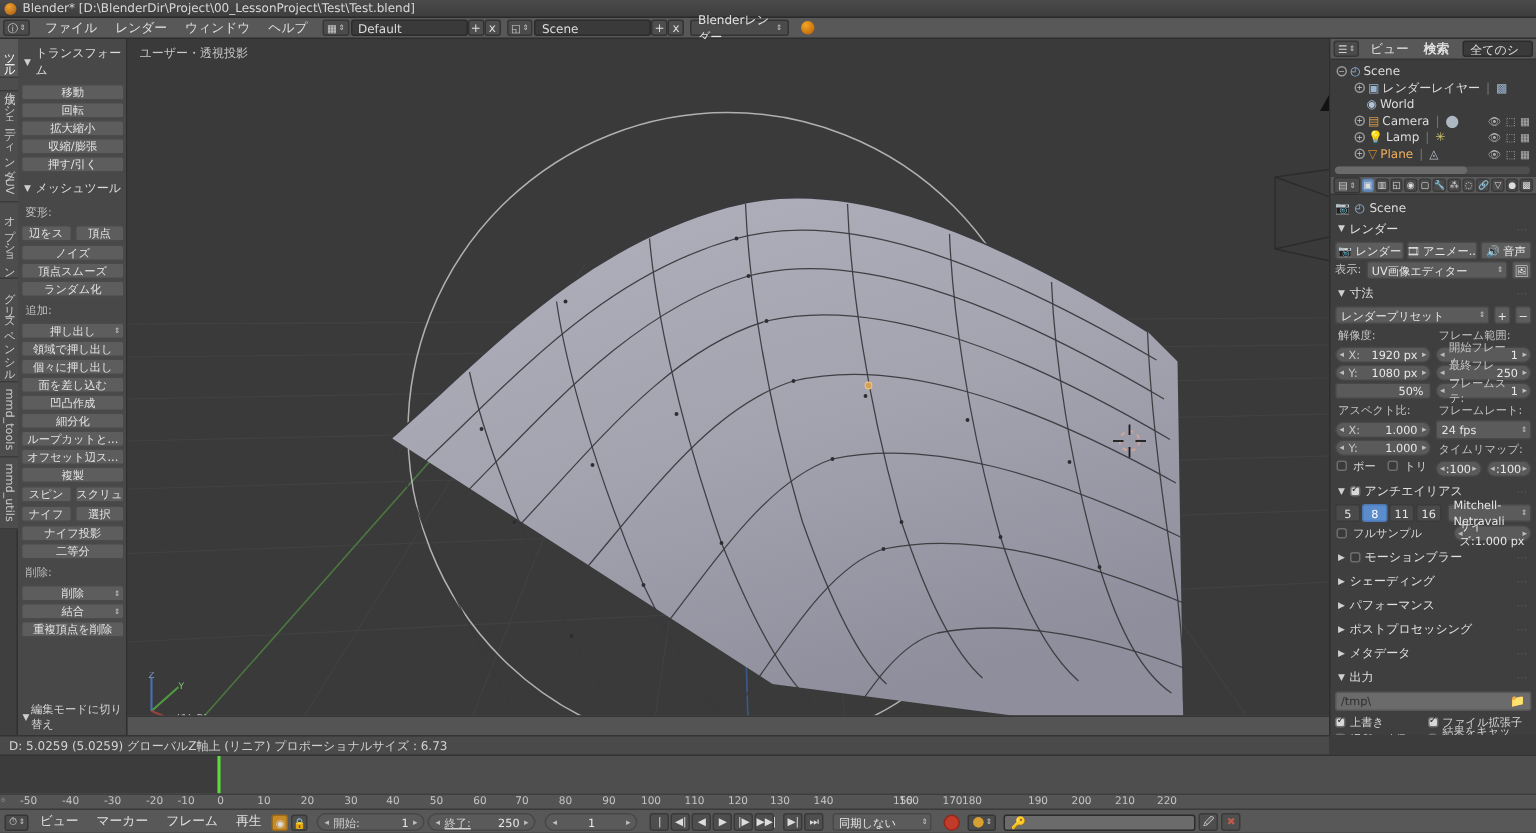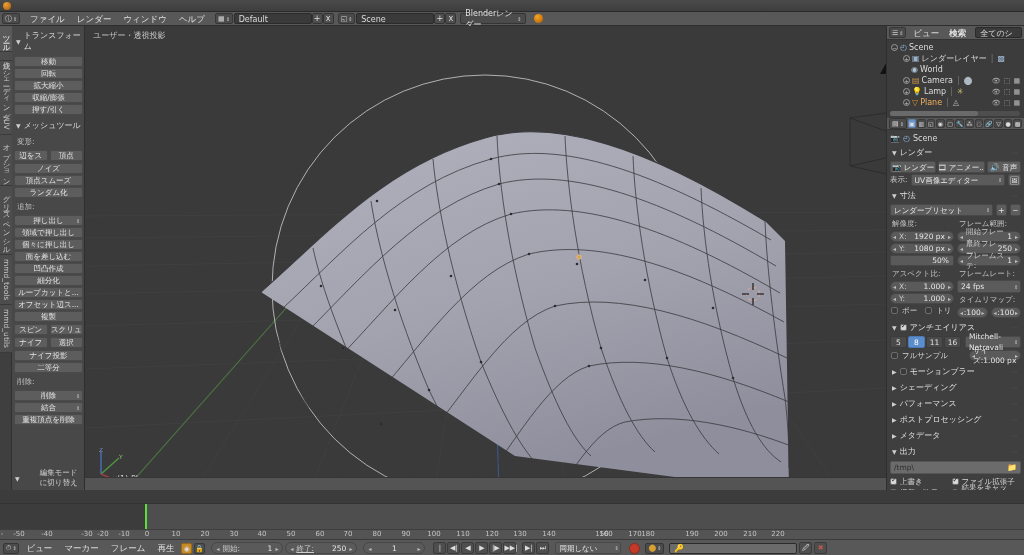--- a/index.html
+++ b/index.html
@@ -66,21 +66,21 @@
   .sub-lbl{ font-size:7.5px; color:#bdbdbd; padding:3px 2px 2px 3px;}
   .tbtn{ background:#5d5d5d; border:1px solid #4a4a4a; border-radius:2px;
     height:11px; line-height:10px; margin:1px 0; font-size:7.5px; color:#e4e4e4;
     text-align:center; white-space:nowrap; overflow:hidden;}
   .tbtn.dropdown{ display:flex; align-items:center; justify-content:center;
     position:relative;}
   .tbtn.dropdown .spin{ position:absolute; right:2px;}
   .trow{ display:flex; gap:2px;}
   .trow .tbtn{ flex:1;}
   .ts-footer{ position:absolute; left:12px; bottom:2px; width:71px;
-    font-size:7.5px; color:#d4d4d4; padding-left:3px; display:flex; gap:20px; align-items:center;}
+    font-size:7.5px; color:#d4d4d4; padding-left:3px; display:flex; gap:1px; align-items:center;}
 
   
   .viewport{ position:absolute; left:85px; top:26px; width:801px; height:464px;
     background:#3a3a3a; overflow:hidden;}
   .vp-label{ position:absolute; left:8px; top:4px; font-size:8px; color:#c8c8c8;}
   .vp-objname{ position:absolute; left:32px; bottom:6px; font-size:8px; color:#c4c4c4;}
   .vp-foot{ position:absolute; left:0; bottom:0; width:801px; height:13px;
     background:#545454; border-top:1px solid #363636;}
 
   
@@ -180,20 +180,21 @@
   .lock-ic{ width:11px; height:11px; background:#4e4e4e; border:1px solid #3a3a3a;
     border-radius:2px; font-size:7px; line-height:10px; text-align:center; color:#ddd;}
 </style>
 </head>
 <body>
 
 <div id="app">
 
   <div class="titlebar">
     <span class="tb-icon"></span>
+    <span class="tb-text">Blender* [D:\BlenderDir\Project\00_LessonProject\Test\Test.blend]</span>
   </div>
 
   <div class="topbar">
     <div class="editor-sel" style="margin-right:4px;">
       <span class="glyph">ⓘ</span>
       <span class="spin">⇕</span>
     </div>
     <div class="menu-item">ファイル</div>
     <div class="menu-item">レンダー</div>
     <div class="menu-item">ウィンドウ</div>
@@ -727,31 +728,34 @@
         </div>
         <div class="chkrow" style="flex:1.25;">
           <span class="chk"></span>
           <span>結果をキャッシ...</span>
         </div>
       </div>
 
     </div>
   </div>
 
+  <div class="statusbar">
+    <span>D: 5.0259 (5.0259) グローバルZ軸上 (リニア)  プロポーショナルサイズ : 6.73</span>
+  </div>
 
   <div class="timeline">
     <div class="tl-canvas">
       <div class="tl-past"></div>
       <div class="tl-play"></div>
     </div>
     <div class="tl-ruler">
       <span class="tl-tick" style="left:2px;">◦</span>
       <span class="tl-tick" style="left:19px;">-50</span>
       <span class="tl-tick" style="left:47px;">-40</span>
-      <span class="tl-tick" style="left:87px;">-30</span>
+      <span class="tl-tick" style="left:75px;">-30</span>
       <span class="tl-tick" style="left:103px;">-20</span>
       <span class="tl-tick" style="left:124px;">-10</span>
       <span class="tl-tick" style="left:147px;">0</span>
       <span class="tl-tick" style="left:176px;">10</span>
       <span class="tl-tick" style="left:205px;">20</span>
       <span class="tl-tick" style="left:234px;">30</span>
       <span class="tl-tick" style="left:262px;">40</span>
       <span class="tl-tick" style="left:291px;">50</span>
       <span class="tl-tick" style="left:320px;">60</span>
       <span class="tl-tick" style="left:348px;">70</span>

